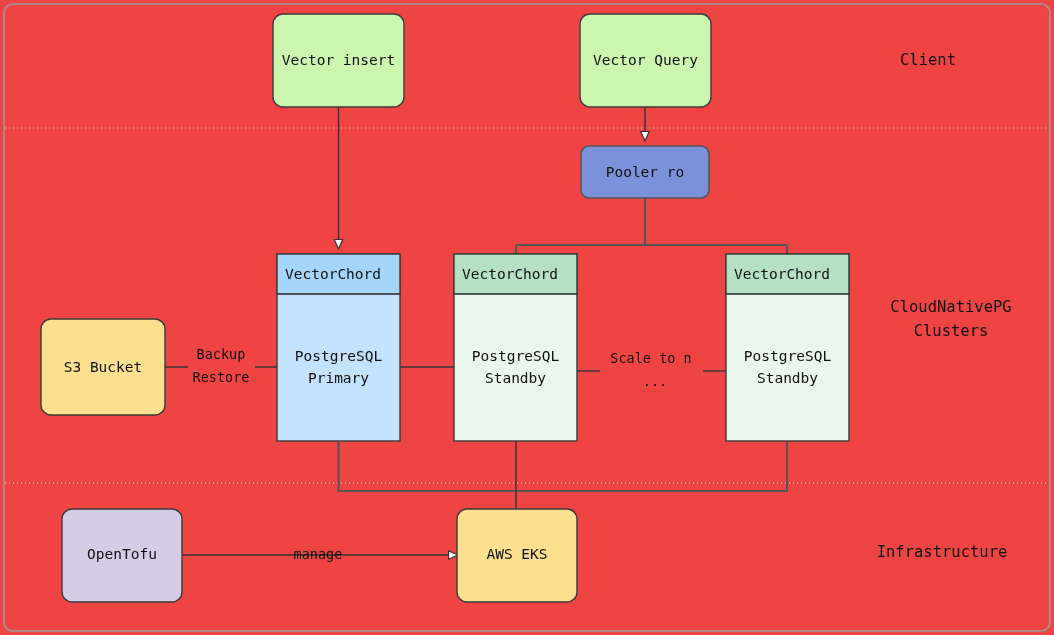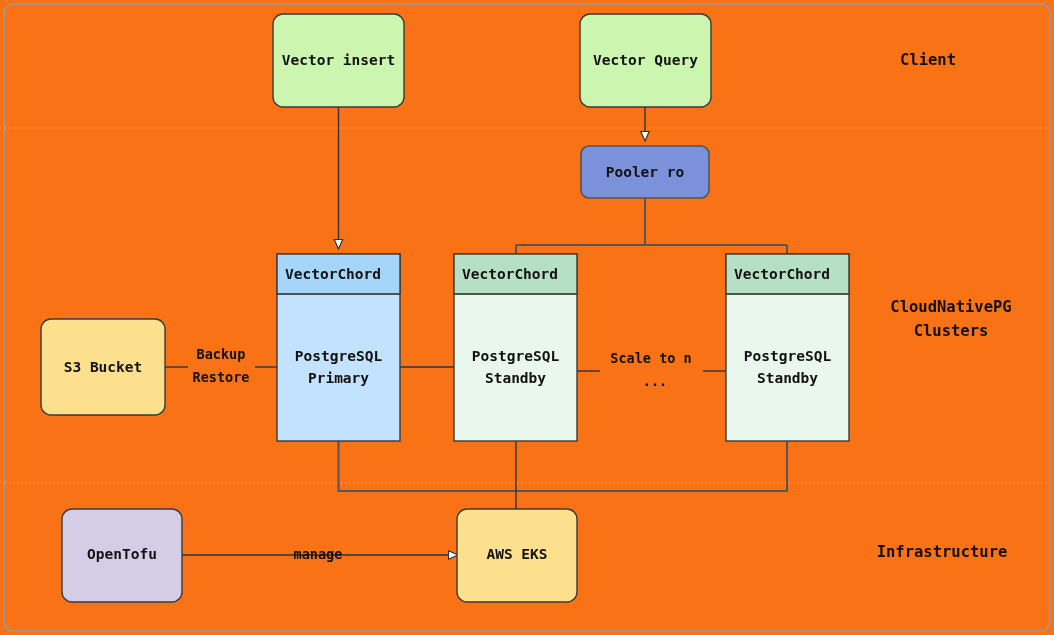--- a/index.html
+++ b/index.html
@@ -10,22 +10,21 @@
   body {
     width: 1054px;
     height: 635px;
     font-family: "DejaVu Sans Mono", "Liberation Mono", monospace;
     overflow: hidden;
   }
   #diagram-root {
     position: relative;
     width: 1054px;
     height: 635px;
-    background: #f97316;
-    font-weight: bold;
+    background: #ef4444;
   }
   svg.diagram {
     display: block;
     width: 1054px;
     height: 635px;
   }
   text {
     font-family: "DejaVu Sans Mono", "Liberation Mono", monospace;
     fill: #111111;
     dominant-baseline: middle;

